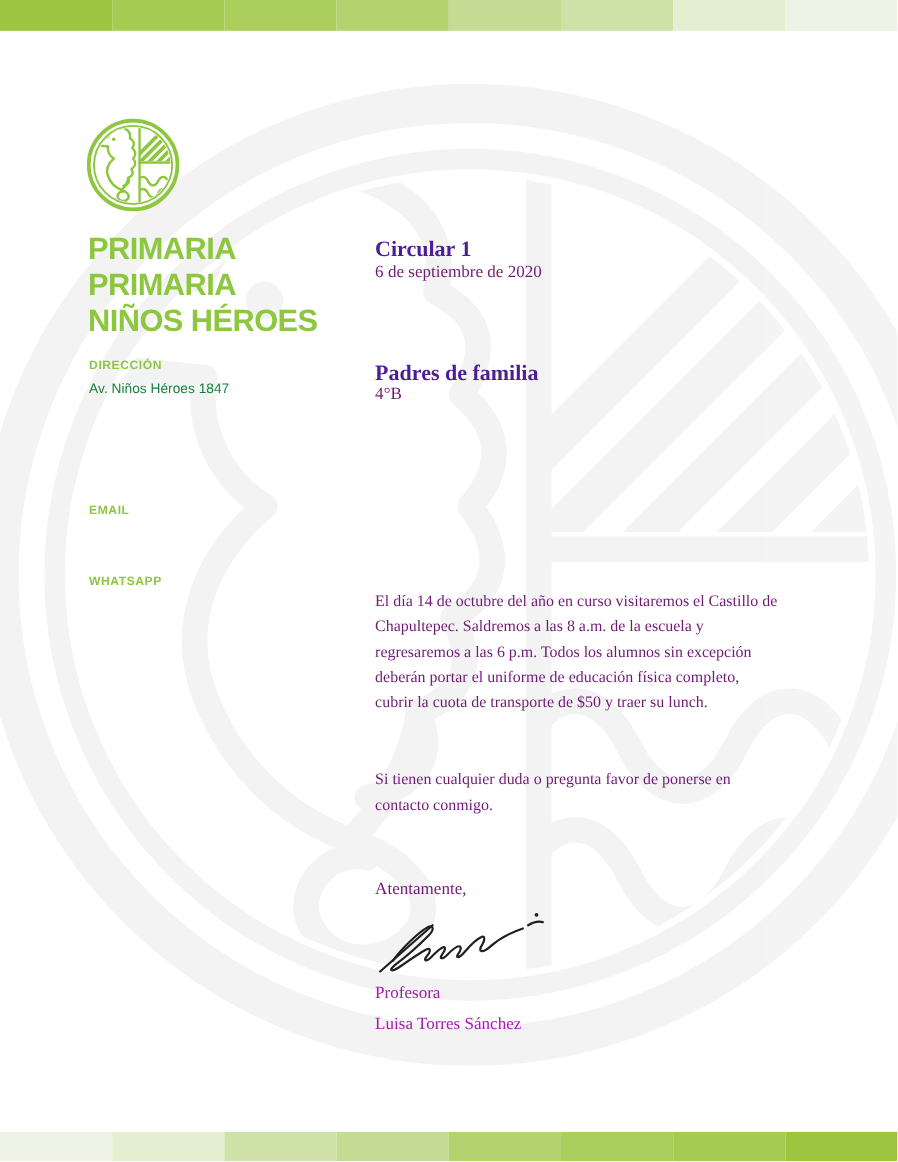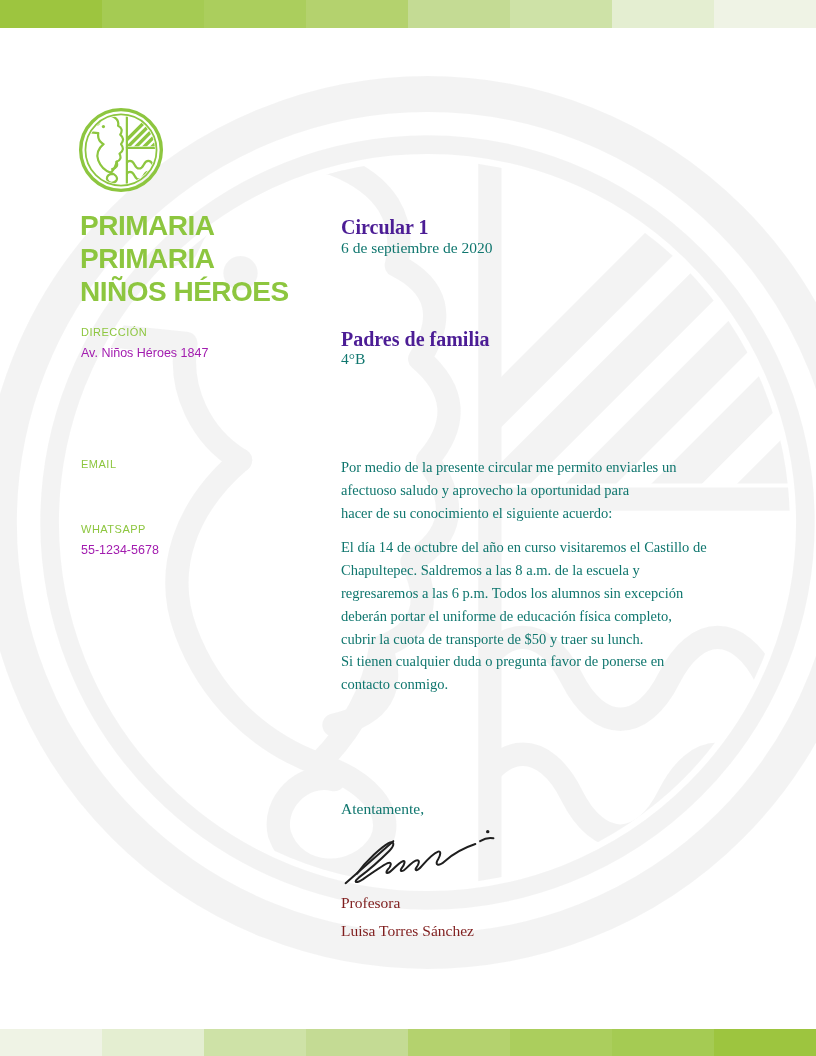--- a/index.html
+++ b/index.html
@@ -22,29 +22,29 @@
                color: #333333; opacity: 0.05; z-index: 0; }
 
   
   .logo { position: absolute; left: 77px; top: 106px; width: 88px; height: 88px; color: #8dc63f; z-index: 2; }
   .school-name { position: absolute; left: 80px; top: 209px; z-index: 2;
     font-size: 28px; line-height: 33px; font-weight: bold; letter-spacing: -0.5px;
     color: #8dc63f; font-family: "Liberation Sans", sans-serif; }
 
   
   .side-section { position: absolute; left: 81px; width: 230px; z-index: 2; }
-  .side-label { font-size: 11px; font-weight: normal; letter-spacing: .5px; color: #8dc63f; margin-bottom: 7px; }
-  .side-line { font-size: 12.5px; line-height: 17.5px; color: #a21caf; }
+  .side-label { font-size: 11px; font-weight: bold; letter-spacing: .5px; color: #8dc63f; margin-bottom: 7px; }
+  .side-line { font-size: 12.5px; line-height: 17.5px; color: #15803d; }
 
   
-  .col { position: absolute; left: 341px; z-index: 2; font-family: "Liberation Serif", serif; color: #0f766e; }
+  .col { position: absolute; left: 341px; z-index: 2; font-family: "Liberation Serif", serif; color: #701a75; }
   .green-head { font-size: 20px; font-weight: bold; color: #4c1d95; }
   .serif-line { font-size: 15.5px; }
   .para { font-size: 14.5px; line-height: 23px; white-space: pre-line; width: 470px; }
-  .signoff { font-size: 15.5px; color: #7f1d1d; line-height: 22px; }
+  .signoff { font-size: 15.5px; color: #a21caf; line-height: 22px; }
   .signature-svg { position: absolute; left: 341px; top: 824px; width: 158px; height: 62px; color: #1f1f1f; z-index: 2; }
 
   .hidden-defs { position: absolute; width: 0; height: 0; overflow: hidden; }
 </style>
 </head>
 <body>
 
 <svg class="hidden-defs" aria-hidden="true">
   <defs>
     <symbol id="school-logo" viewBox="0 0 120 120">
@@ -118,38 +118,34 @@
 
   <div class="side-section" style="top:326px">
     <div class="side-label">DIRECCIÓN</div>
     <div class="side-line">Av. Niños Héroes 1847</div>
   </div>
   <div class="side-section" style="top:458px">
     <div class="side-label">EMAIL</div>
   </div>
   <div class="side-section" style="top:523px">
     <div class="side-label">WHATSAPP</div>
-    <div class="side-line">55-1234-5678</div>
   </div>
 
   <div class="col green-head" style="top:216px">Circular 1</div>
   <div class="col serif-line" style="top:239px">6 de septiembre de 2020</div>
 
   <div class="col green-head" style="top:328px">Padres de familia</div>
   <div class="col serif-line" style="top:350px">4°B</div>
 
-  <div class="col para" style="top:456px">Por medio de la presente circular me permito enviarles un
-afectuoso saludo y aprovecho la oportunidad para
-hacer de su conocimiento el siguiente acuerdo:</div>
   <div class="col para" style="top:536px">El día 14 de octubre del año en curso visitaremos el Castillo de
 Chapultepec. Saldremos a las 8 a.m. de la escuela y
 regresaremos a las 6 p.m. Todos los alumnos sin excepción
 deberán portar el uniforme de educación física completo,
 cubrir la cuota de transporte de $50 y traer su lunch.</div>
-  <div class="col para" style="top:650px">Si tienen cualquier duda o pregunta favor de ponerse en
+  <div class="col para" style="top:698px">Si tienen cualquier duda o pregunta favor de ponerse en
 contacto conmigo.</div>
 
   <div class="col serif-line" style="top:800px">Atentamente,</div>
 
   <svg class="signature-svg" viewBox="0 0 160 65" fill="none" stroke="currentColor" stroke-width="2.1" stroke-linecap="round" stroke-linejoin="round">
     <path d="M14 52 C24 38 40 24 47 20 C53 17 54 22 48 28 C38 38 24 50 16 56 C10 61 12 63 20 58 C30 51 40 44 46 41 C51 39 50 44 46 48 C43 52 46 53 51 48 C55 44 59 40 62 39 C65 38 64 42 61 46 C58 50 61 51 66 46 C70 42 74 38 77 38 C80 38 79 42 76 46 C74 49 77 50 82 44 C88 37 94 31 99 29 C102 28 102 32 99 37 C95 43 99 45 106 39 C115 31 126 25 138 21"></path>
     <path d="M2 62 L52 18"></path>
     <path d="M143 18 C148 15 153 14 157 15"></path>
     <circle cx="151" cy="8" r="1.8" fill="currentColor" stroke="none"></circle>
   </svg>

